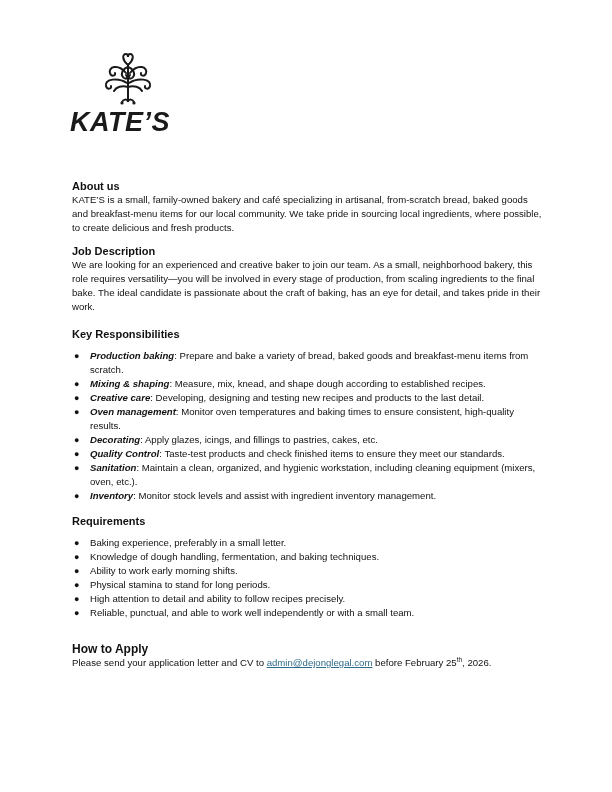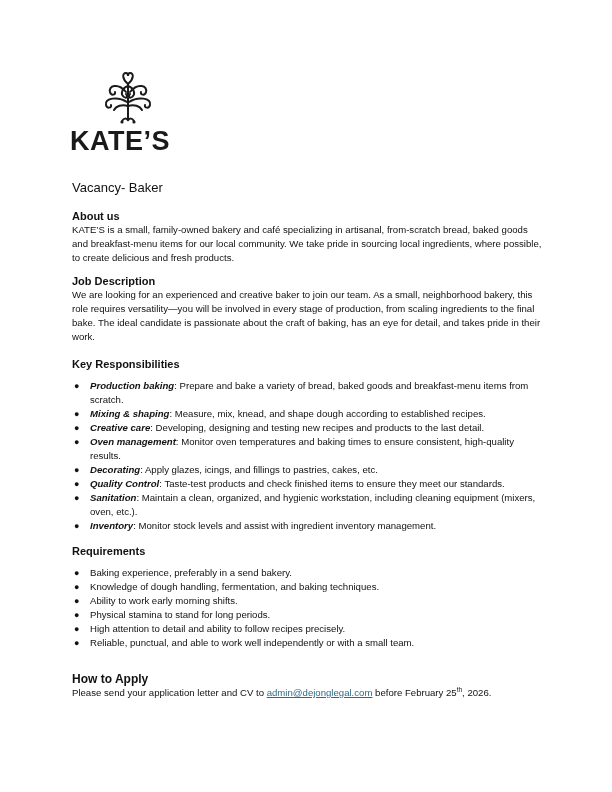--- a/index.html
+++ b/index.html
@@ -2,21 +2,21 @@
 <html><head>
   <meta charset="utf-8">
   <style>
     html, body { margin: 0; padding: 0; background: #ffffff; }
     body {
       width: 612px; height: 792px; position: relative; overflow: hidden;
       font-family: "Liberation Sans", "DejaVu Sans", sans-serif;
       color: #111111;
     }
     .page { position: absolute; left: 0; top: 0; width: 612px; height: 792px; }
-    .logo { position: absolute; left: 70px; top: 70px; width: 116px; height: 88px; }
+    .logo { position: absolute; left: 70px; top: 51px; width: 116px; height: 88px; font-style: italic; }
     .logo svg.tree { position: absolute; left: 30px; top: 0; }
     .logo .wordmark {
       position: absolute; left: 0; top: 56px; width: 116px;
       font-family: "Liberation Sans", sans-serif; font-weight: 700;
       font-size: 27px; letter-spacing: 0.5px; color: #1a1a1a; line-height: 30px;
     }
     .content { position: absolute; left: 72px; top: 180px; width: 470px; font-size: 9.6px; line-height: 14px; }
     .title { font-size: 13px; line-height: 16px; margin: 0 0 14px 0; font-weight: 400; }
     .h2 { font-size: 11px; line-height: 13px; margin: 0; font-weight: 700; }
     .h3 { font-size: 12px; line-height: 13px; margin: 0; font-weight: 700; }
@@ -59,21 +59,20 @@
         <path d="M22 51 C24 48 26 48 28 50 C30 48 32 48 34 51"></path>
       </g>
       <circle cx="22" cy="52" r="1.6" fill="#1a1a1a"></circle>
       <circle cx="34" cy="52" r="1.6" fill="#1a1a1a"></circle>
     </svg>
     <div class="wordmark">KATE’S</div>
   </div>
 
   <div class="content">
 
-    <h1 class="title">Vacancy- Baker</h1>
 
     <div class="section">
       <h2 class="h2">About us</h2>
       <p>KATE’S is a small, family-owned bakery and café specializing in artisanal, from-scratch bread, baked goods and breakfast-menu items for our local community. We take pride in sourcing local ingredients, where possible, to create delicious and fresh products.</p>
     </div>
 
     <div class="section">
       <h2 class="h2">Job Description</h2>
       <p>We are looking for an experienced and creative baker to join our team. As a small, neighborhood bakery, this role requires versatility—you will be involved in every stage of production, from scaling ingredients to the final bake. The ideal candidate is passionate about the craft of baking, has an eye for detail, and takes pride in their work.</p>
     </div>
@@ -88,21 +87,21 @@
         <li><span class="bullet">●</span><b>Decorating</b><span>: Apply glazes, icings, and fillings to pastries, cakes, etc.</span></li>
         <li><span class="bullet">●</span><b>Quality Control</b><span>: Taste-test products and check finished items to ensure they meet our standards.</span></li>
         <li><span class="bullet">●</span><b>Sanitation</b><span>: Maintain a clean, organized, and hygienic workstation, including cleaning equipment (mixers, oven, etc.).</span></li>
         <li><span class="bullet">●</span><b>Inventory</b><span>: Monitor stock levels and assist with ingredient inventory management.</span></li>
       </ul>
     </div>
 
     <div class="req-section">
       <h2 class="h2">Requirements</h2>
       <ul>
-        <li><span class="bullet">●</span><span>Baking experience, preferably in a send bakery.</span></li>
+        <li><span class="bullet">●</span><span>Baking experience, preferably in a small letter.</span></li>
         <li><span class="bullet">●</span><span>Knowledge of dough handling, fermentation, and baking techniques.</span></li>
         <li><span class="bullet">●</span><span>Ability to work early morning shifts.</span></li>
         <li><span class="bullet">●</span><span>Physical stamina to stand for long periods.</span></li>
         <li><span class="bullet">●</span><span>High attention to detail and ability to follow recipes precisely.</span></li>
         <li><span class="bullet">●</span><span>Reliable, punctual, and able to work well independently or with a small team.</span></li>
       </ul>
     </div>
 
     <div class="section">
       <h3 class="h3">How to Apply</h3>

